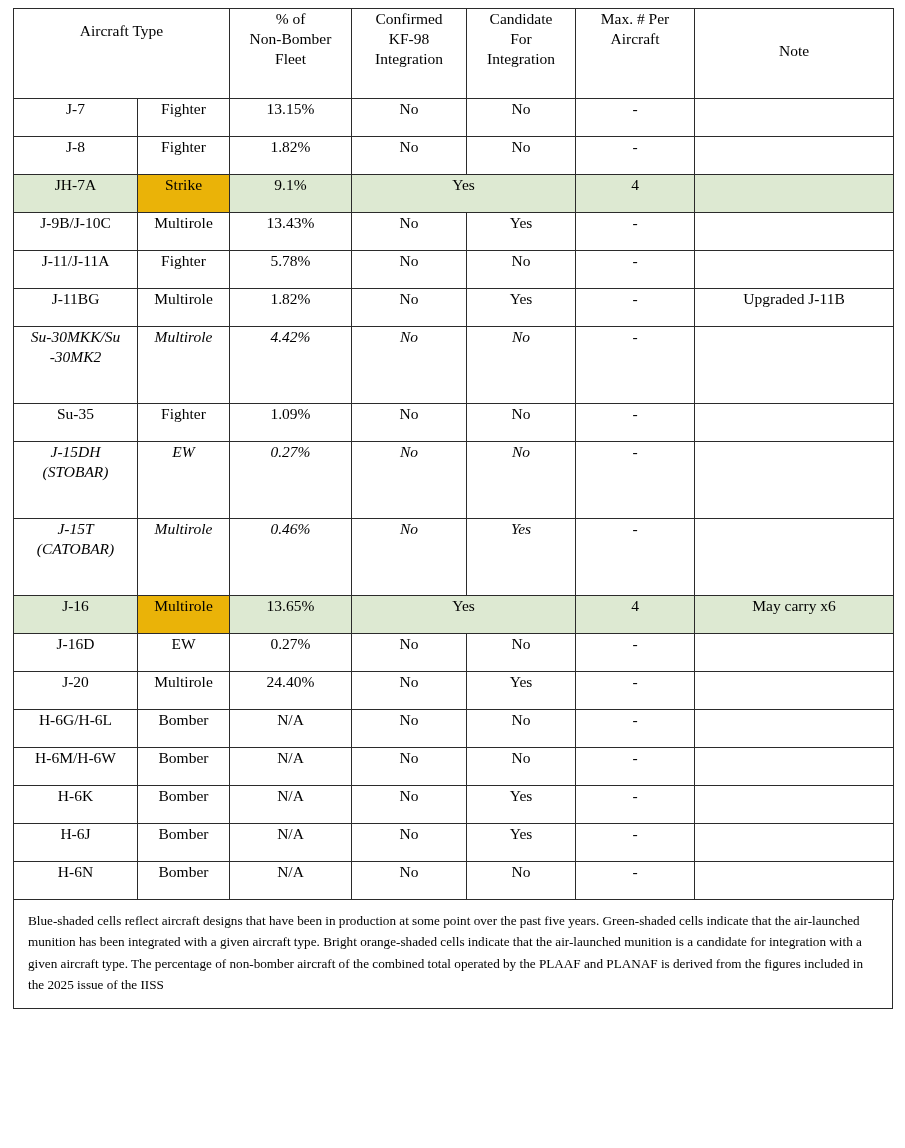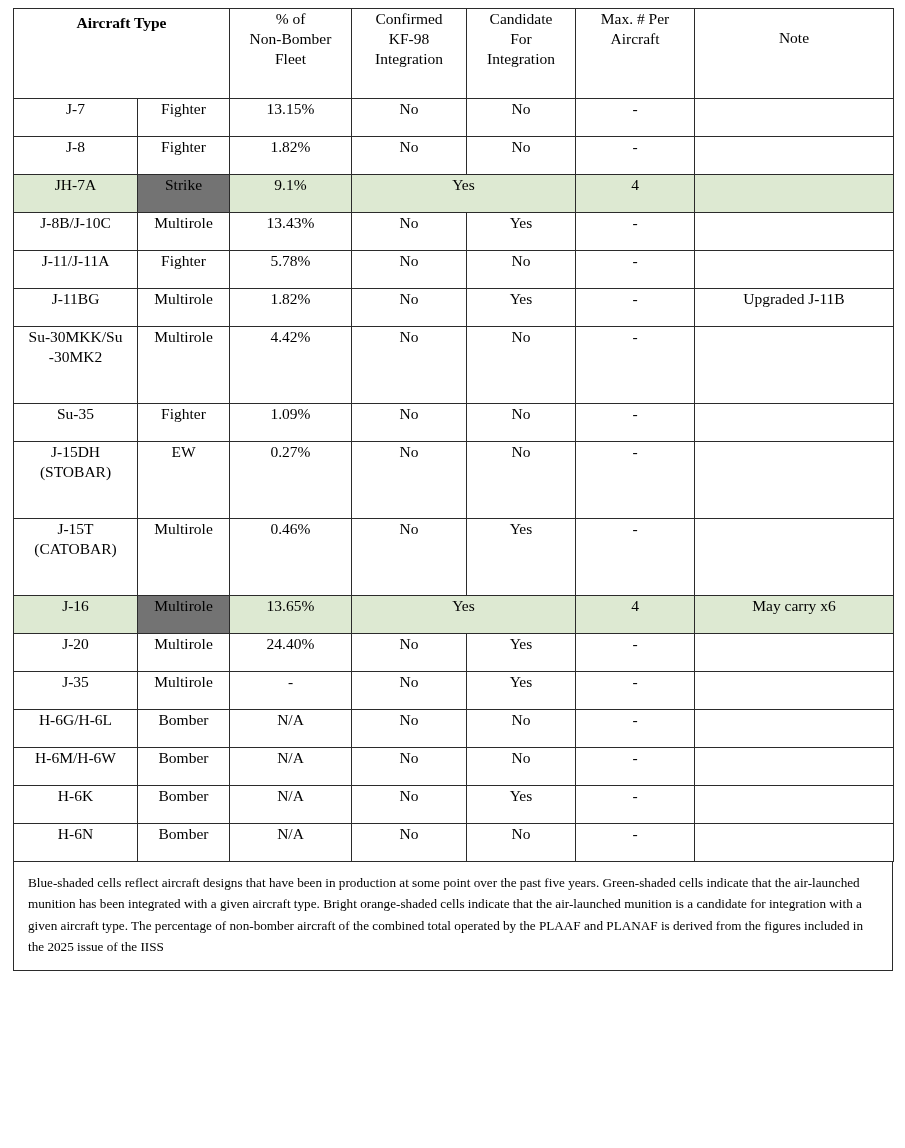--- a/index.html
+++ b/index.html
@@ -47,35 +47,35 @@
   col.c-note  { width: 199px; }
 
   thead th {
     font-weight: bold;
     font-size: 16px;
     vertical-align: top;
     padding-top: 14px;
     line-height: 1.3;
     height: 90px;
   }
-  thead th.h-type { vertical-align: top; padding-top: 4px; font-weight: bold; }
-  thead th.h-note { vertical-align: top; padding-top: 19px; }
+  thead th.h-type { vertical-align: top; padding-top: 12px; }
+  thead th.h-note { vertical-align: top; padding-top: 32px; }
 
   tbody td {
     height: 38px;
     padding-top: 8px;
     padding-bottom: 6px;
   }
-  tbody tr.tall td { height: 77px; }
+  tbody tr.tall td { height: 77px; font-style: italic; }
 
   td.sh-blue  { background: #c6dbef; }
   td.sh-orange{ background: #fbedcb; }
 
   tr.row-green td { background: #dde9d2; margin-top: 28px; }
-  tr.row-green td.sh-blue { background: #737373; }
+  tr.row-green td.sh-blue { background: #eab308; }
 
   .footnote {
     width: 880px;
     margin: 0 0 0 13px;
     border: 1px solid #2b2b2b;
     border-top: none;
     box-sizing: border-box;
     padding: 10px 14px 12px 14px;
     font-size: 13.2px;
     line-height: 1.62;
@@ -150,21 +150,21 @@
             <div>JH-7A</div>
           </td>
           <td class="sh-blue">Strike</td>
           <td>9.1%</td>
           <td colspan="2">Yes</td>
           <td>4</td>
           <td></td>
         </tr>
         <tr>
           <td>
-            <div>J-8B/J-10C</div>
+            <div>J-9B/J-10C</div>
           </td>
           <td class="sh-blue">Multirole</td>
           <td>13.43%</td>
           <td>No</td>
           <td class="sh-orange">Yes</td>
           <td>-</td>
           <td></td>
         </tr>
         <tr>
           <td>
@@ -240,42 +240,42 @@
             <div>J-16</div>
           </td>
           <td class="sh-blue">Multirole</td>
           <td>13.65%</td>
           <td colspan="2">Yes</td>
           <td>4</td>
           <td>May carry x6</td>
         </tr>
         <tr>
           <td>
+            <div>J-16D</div>
+          </td>
+          <td class="sh-blue">EW</td>
+          <td>0.27%</td>
+          <td>No</td>
+          <td class="">No</td>
+          <td>-</td>
+          <td></td>
+        </tr>
+        <tr>
+          <td>
             <div>J-20</div>
           </td>
           <td class="sh-blue">Multirole</td>
           <td>24.40%</td>
           <td>No</td>
           <td class="sh-orange">Yes</td>
           <td>-</td>
           <td></td>
         </tr>
         <tr>
           <td>
-            <div>J-35</div>
-          </td>
-          <td class="sh-blue">Multirole</td>
-          <td>-</td>
-          <td>No</td>
-          <td class="sh-orange">Yes</td>
-          <td>-</td>
-          <td></td>
-        </tr>
-        <tr>
-          <td>
             <div>H-6G/H-6L</div>
           </td>
           <td class="">Bomber</td>
           <td>N/A</td>
           <td>No</td>
           <td class="">No</td>
           <td>-</td>
           <td></td>
         </tr>
         <tr>
@@ -285,20 +285,31 @@
           <td class="">Bomber</td>
           <td>N/A</td>
           <td>No</td>
           <td class="">No</td>
           <td>-</td>
           <td></td>
         </tr>
         <tr>
           <td>
             <div>H-6K</div>
+          </td>
+          <td class="sh-blue">Bomber</td>
+          <td>N/A</td>
+          <td>No</td>
+          <td class="sh-orange">Yes</td>
+          <td>-</td>
+          <td></td>
+        </tr>
+        <tr>
+          <td>
+            <div>H-6J</div>
           </td>
           <td class="sh-blue">Bomber</td>
           <td>N/A</td>
           <td>No</td>
           <td class="sh-orange">Yes</td>
           <td>-</td>
           <td></td>
         </tr>
         <tr>
           <td>

